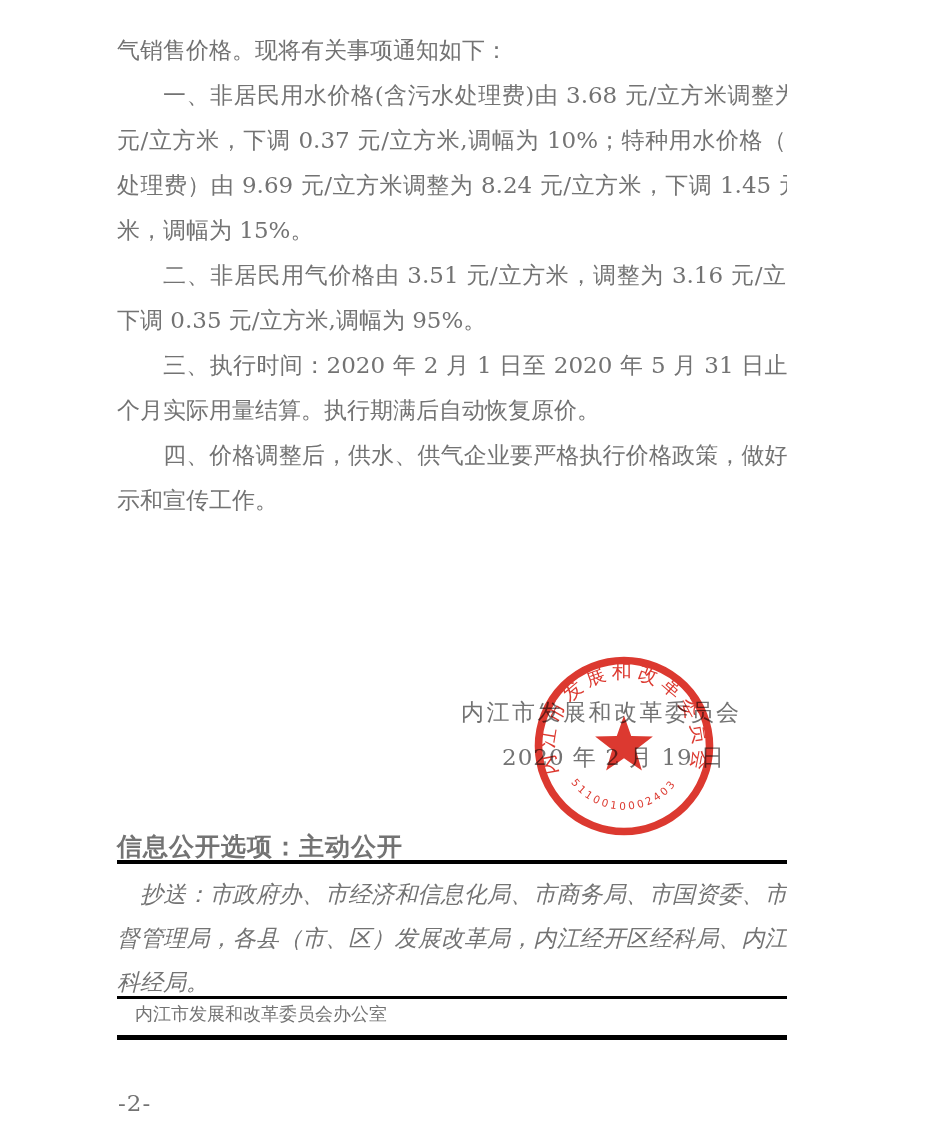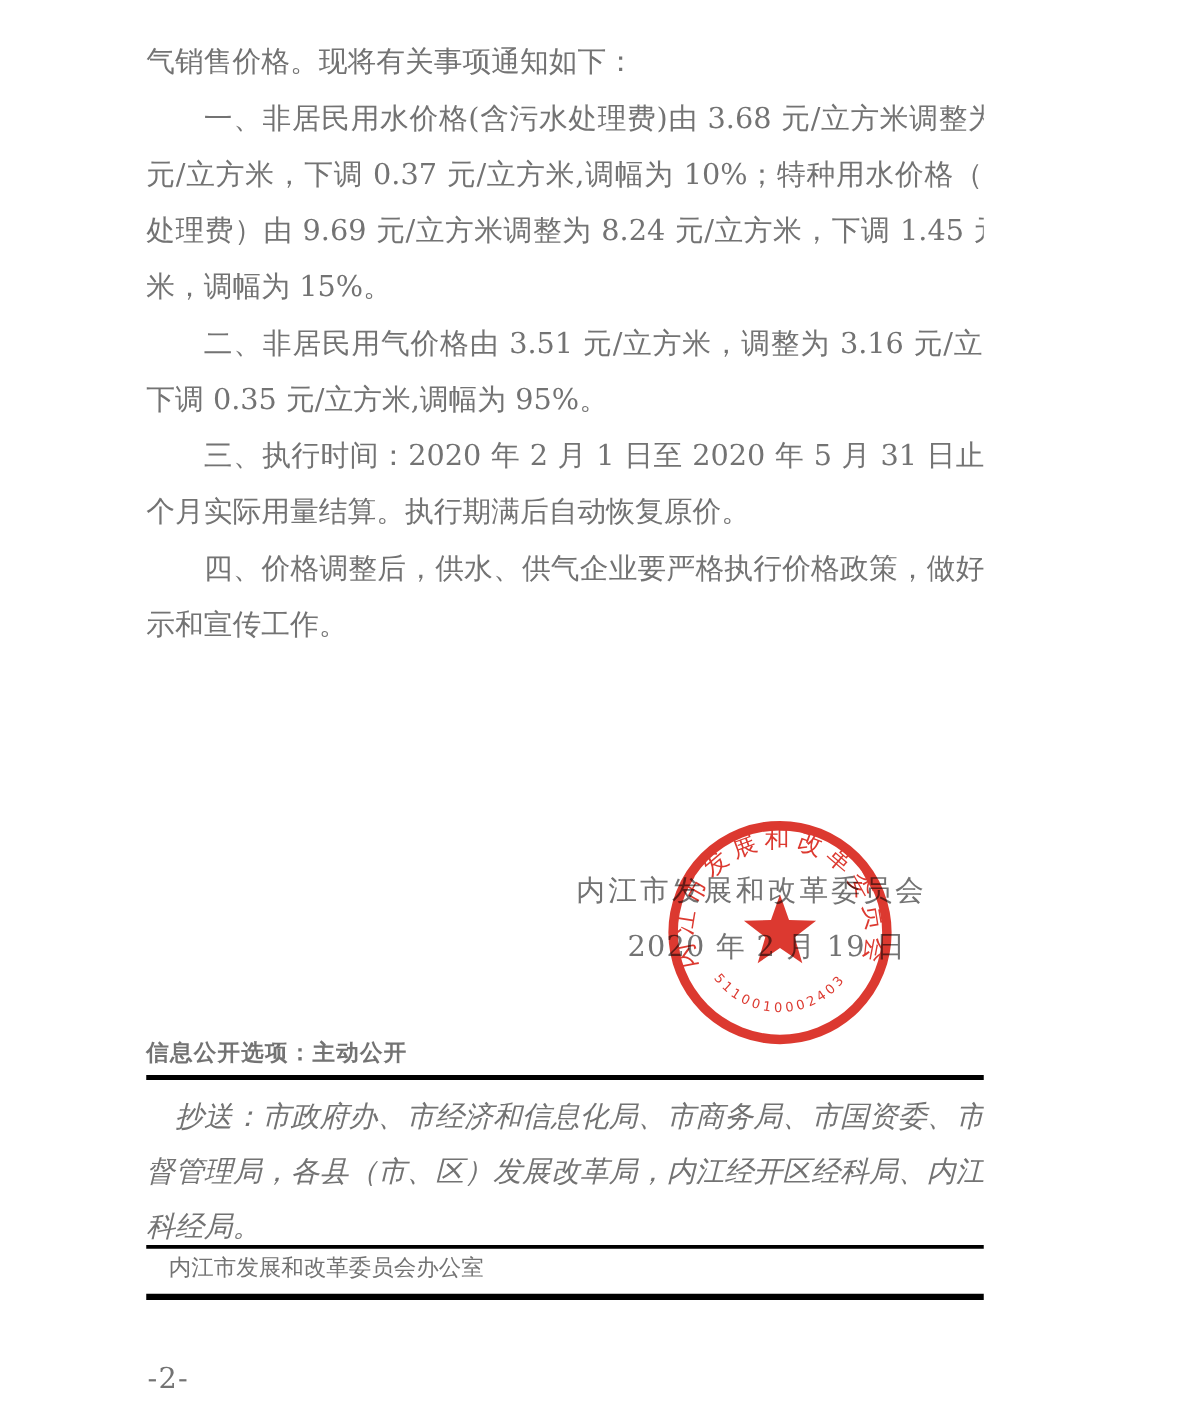--- a/index.html
+++ b/index.html
@@ -61,21 +61,21 @@
     opacity: 0.92;
     pointer-events: none;
   }
   
   .disclosure {
     position: absolute;
     left: 117px;
     top: 830px;
     font-family: "Liberation Sans", "DejaVu Sans", sans-serif;
     font-weight: bold;
-    font-size: 18px;
+    font-size: 25px;
     letter-spacing: 1px;
     white-space: nowrap;
   }
   .rule {
     position: absolute;
     left: 117px;
     width: 740px;
     background: #000000;
   }
   .rule-1 { top: 860px; height: 4px; }

